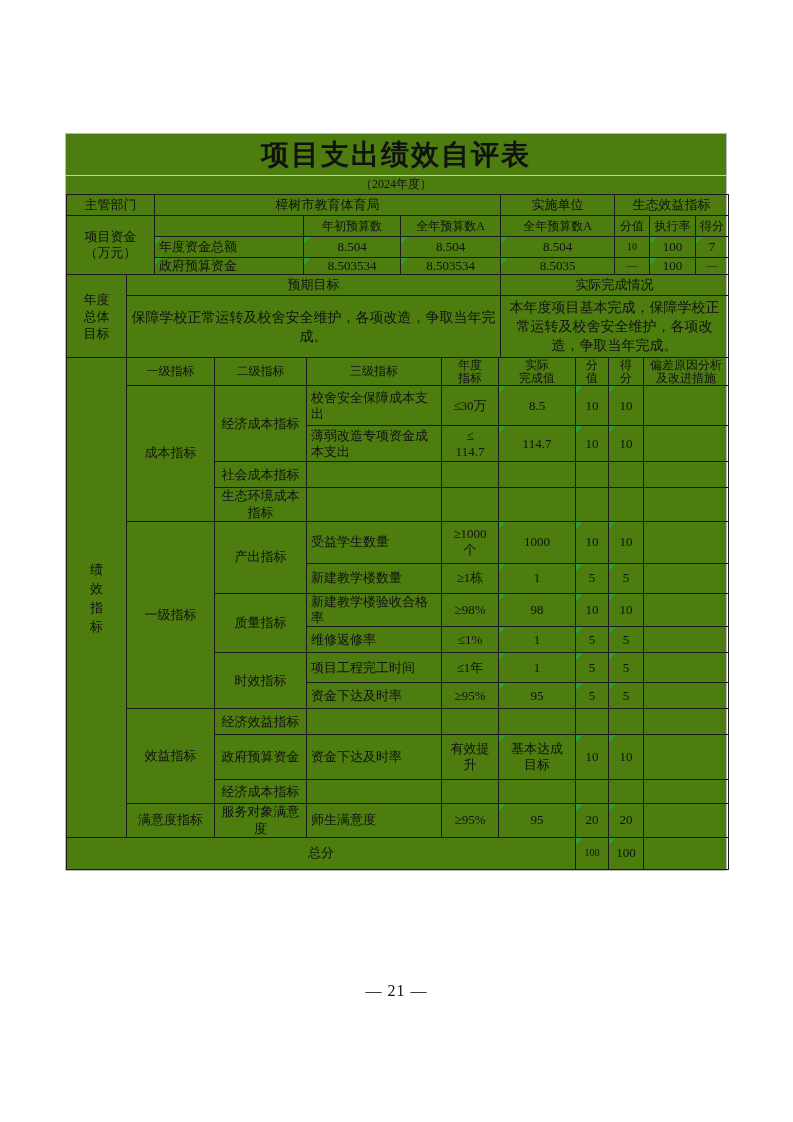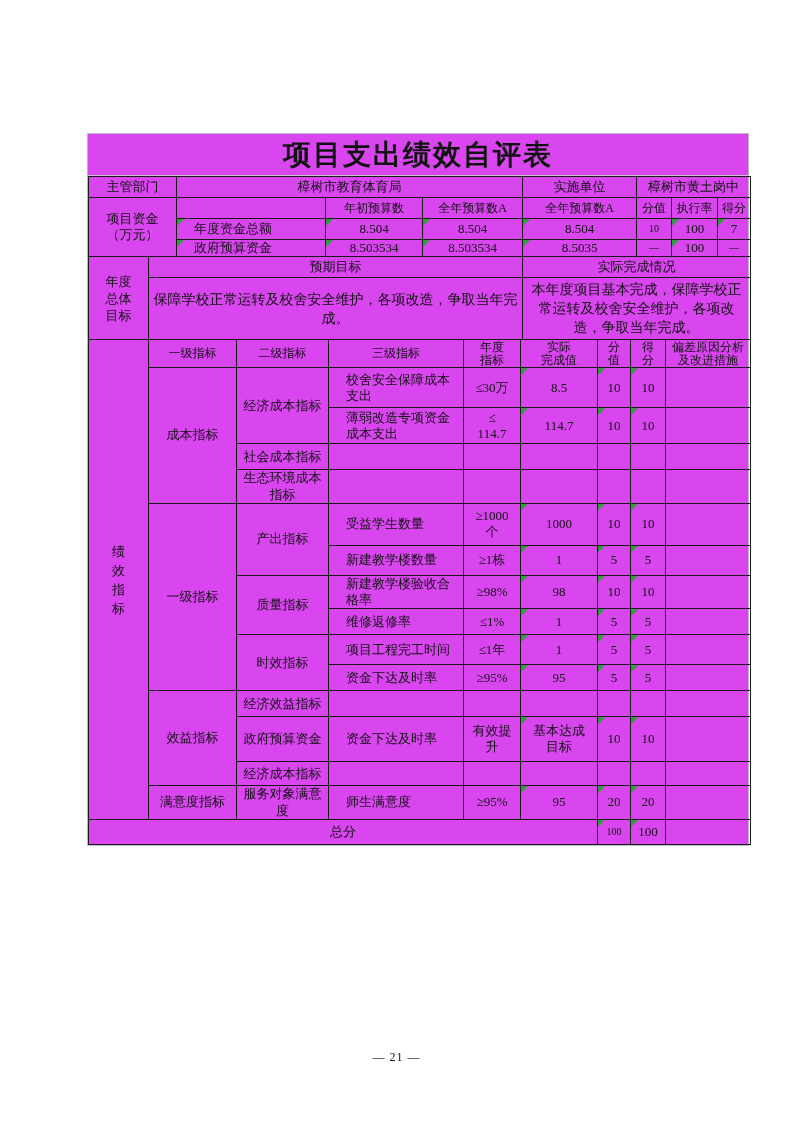--- a/index.html
+++ b/index.html
@@ -8,23 +8,22 @@
     position: relative;
     width: 793px; height: 1122px;
     margin: 0 auto;
     background: #ffffff;
     font-family: "Liberation Serif", "DejaVu Serif", serif;
     color: #111111;
   }
   .sheet {
     position: absolute;
     left: 65px; top: 133px; width: 662px;
-    background: #d946ef;
+    background: #4d7c0f;
     border: 1px solid #b9b9c4;
-    margin-left: 22px;
   }
   .doc-title {
     height: 42px; line-height: 42px;
     text-align: center;
     font-size: 28px; font-weight: bold;
     letter-spacing: 2px;
     border-bottom: 1px solid #c6c6cf;
   }
   .doc-subtitle {
     height: 18px; line-height: 17px;
@@ -39,64 +38,65 @@
   table.stack { margin-top: -1px; }
   td {
     border: 1px solid #1a1a1a;
     font-size: 13px;
     text-align: center;
     vertical-align: middle;
     padding: 0 2px;
     overflow: hidden;
     line-height: 1.25;
   }
-  td.l { text-align: left; padding-left: 17px; }
+  td.l { text-align: left; padding-left: 4px; }
   td.pre { white-space: pre-line; }
   td.hdr { font-size: 12px; line-height: 13px; }
   td.sm { font-size: 10px; }
   td.vlabel { font-size: 13px; line-height: 19px; white-space: pre-line; font-weight: normal; }
   td.glabel { font-size: 13px; line-height: 17px; white-space: pre-line; }
   td.goal-text { font-size: 14px; line-height: 19px; padding: 2px 4px; }
   td.tri { position: relative; }
   td.tri::after {
     content: "";
     position: absolute; left: 0; top: 0;
     width: 7px; height: 7px;
     background: #2f9e38;
     clip-path: polygon(0 0, 100% 0, 0 100%);
   }
   .page-number {
     position: absolute;
-    top: 1050px; left: 0; width: 100%;
+    top: 982px; left: 0; width: 100%;
     text-align: center;
-    font-size: 12px;
+    font-size: 16px;
     letter-spacing: 1px;
   }
 </style>
 </head>
 <body>
 
 <div class="page">
   <div class="sheet">
 
     <div class="doc-title">项目支出绩效自评表</div>
+    <div class="doc-subtitle">（2024年度）</div>
 
     <table>
       <colgroup>
           <col style="width:88px">
           <col style="width:346px">
           <col style="width:114px">
           <col style="width:114px">
         </colgroup>
       <tbody>
       <tr style="height:21px">
         <td>主管部门</td>
         <td>樟树市教育体育局</td>
         <td>实施单位</td>
-        <td style="white-space:nowrap">樟树市黄土岗中</td>
+        <td style="white-space:nowrap">生态效益指标</td>
       </tr>
     </tbody>
       </table>
 
     <table class="stack">
       <colgroup>
           <col style="width:88px">
           <col style="width:149px">
           <col style="width:97px">
           <col style="width:100px">
@@ -314,21 +314,21 @@
       <tr style="height:28px">
         <td>满意度指标</td>
         <td>服务对象满意度</td>
         <td class="l">师生满意度</td>
         <td>≥95%</td>
         <td class="tri">95</td>
         <td class="tri">20</td>
         <td class="tri">20</td>
         <td></td>
       </tr>
-      <tr style="height:25px">
+      <tr style="height:32px">
         <td colspan="6">总分</td>
         <td class="tri sm">100</td>
         <td class="tri">100</td>
         <td></td>
       </tr>
     </tbody>
       </table>
 
   </div>
 

